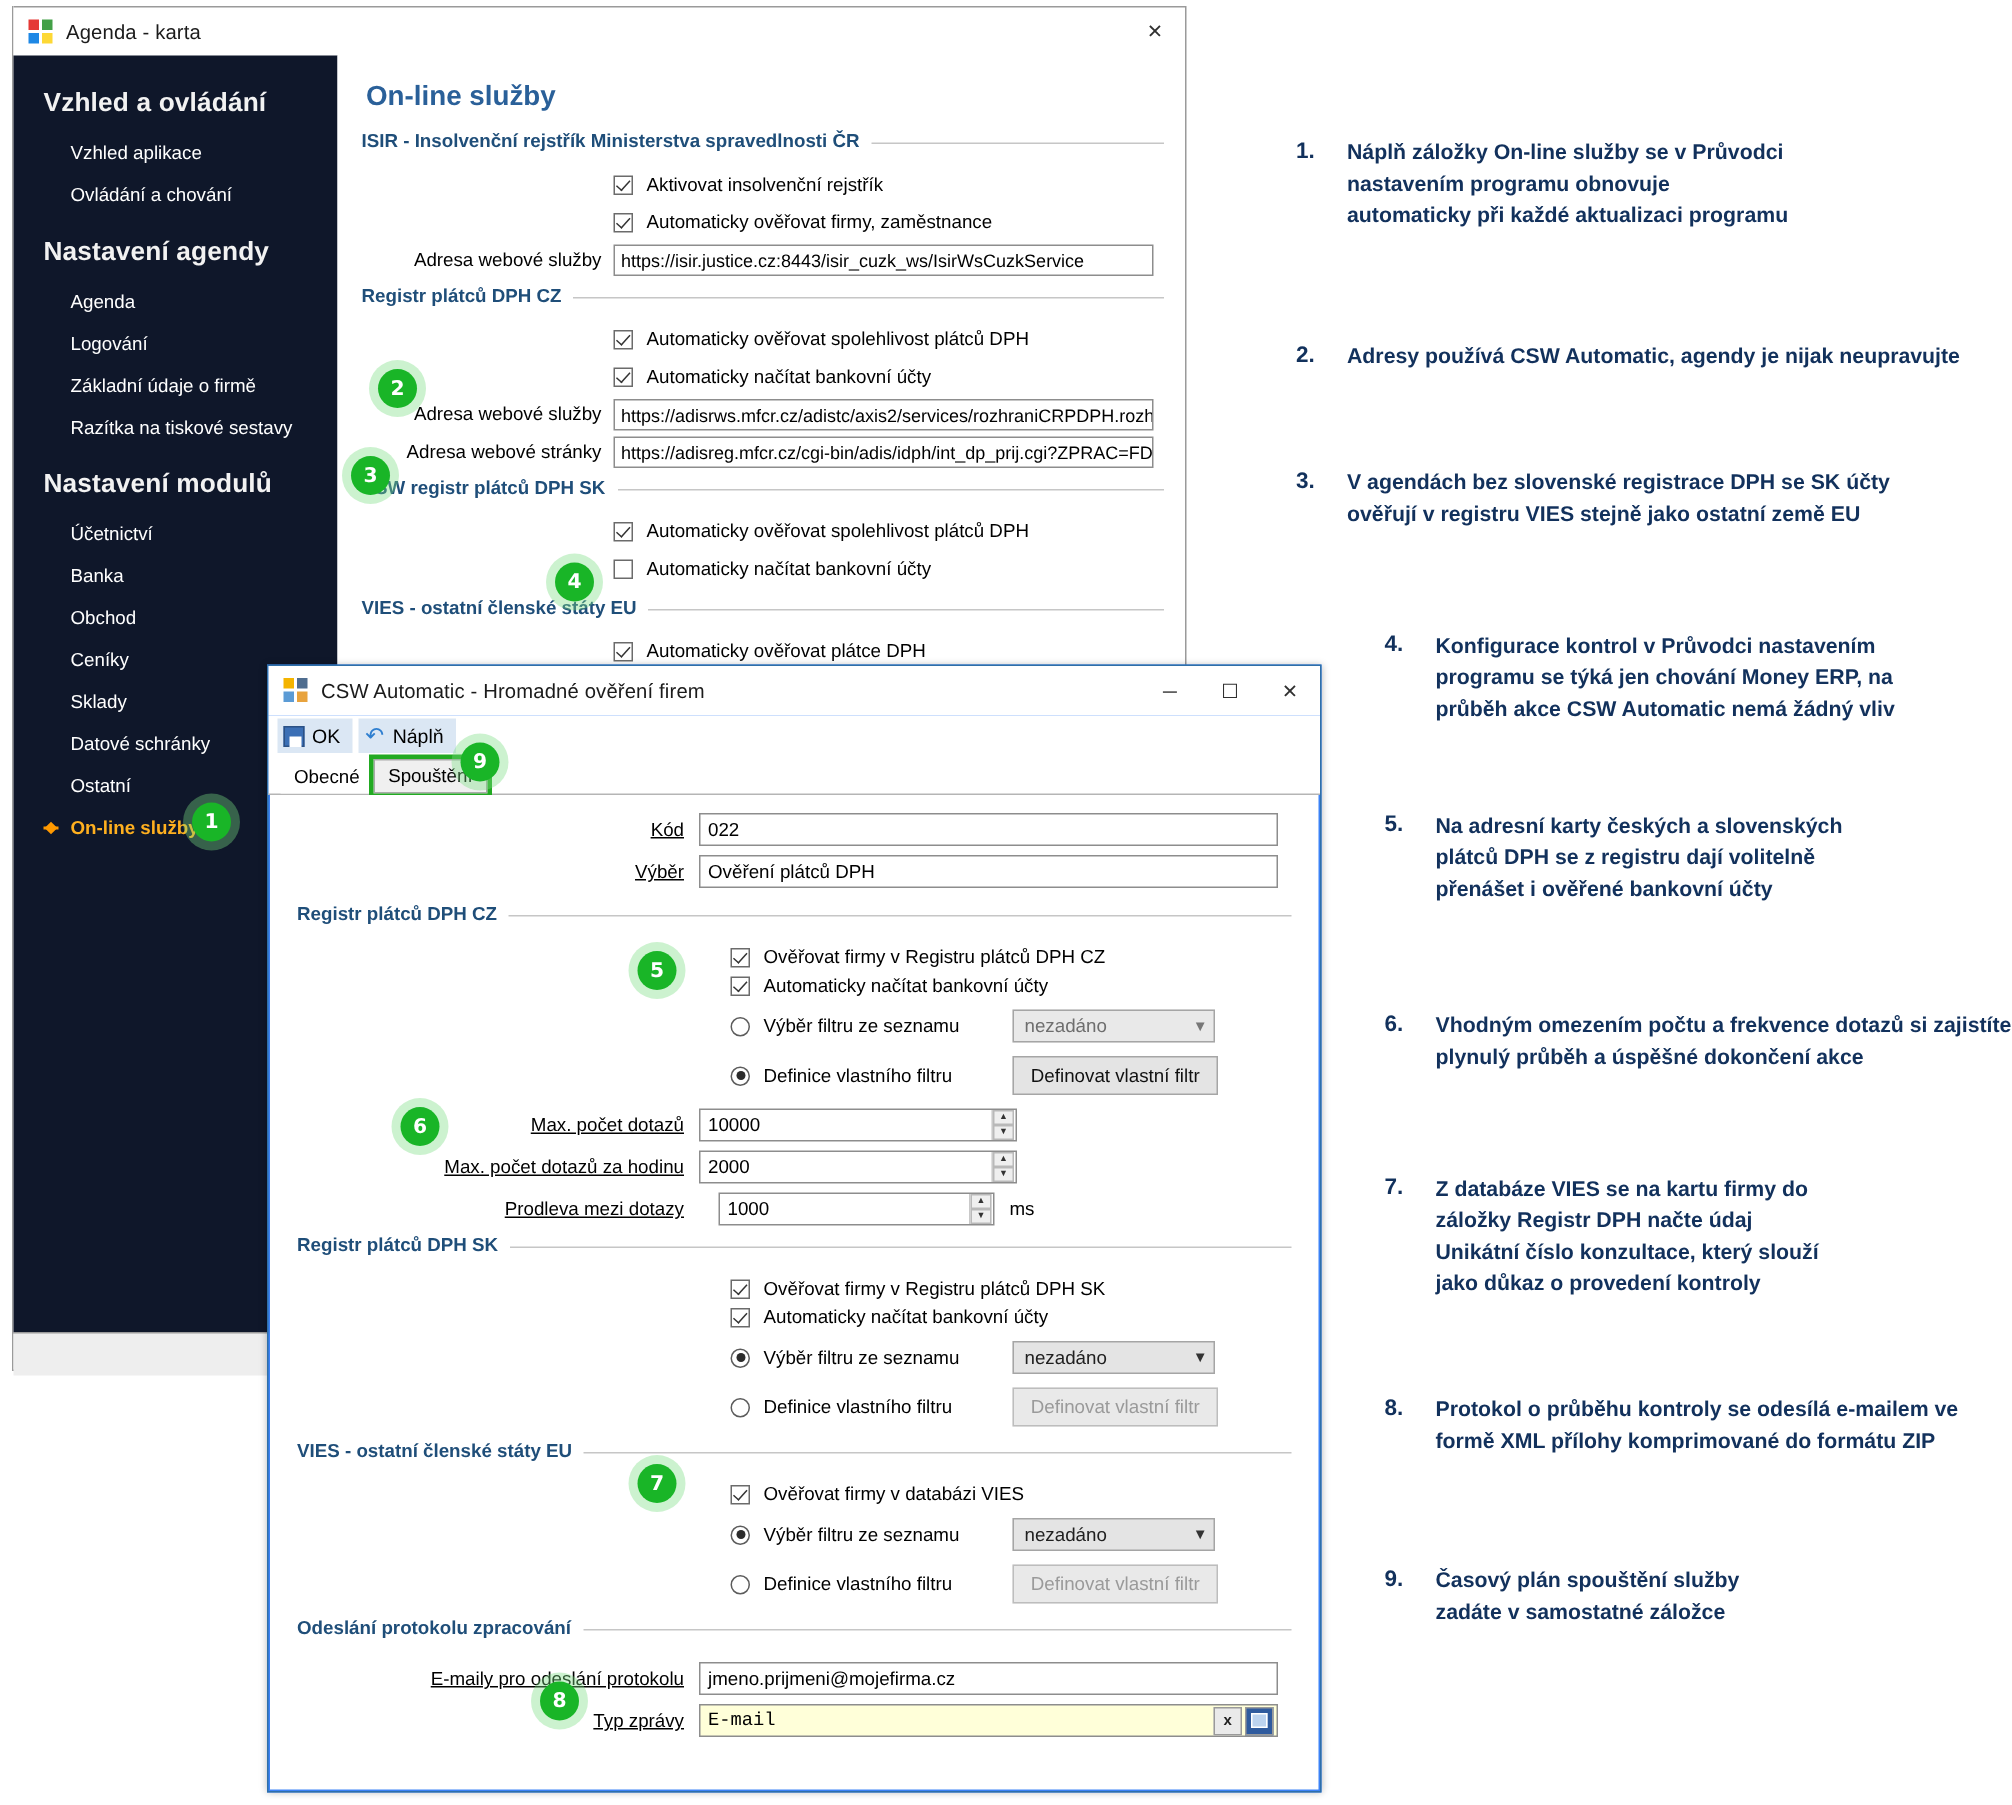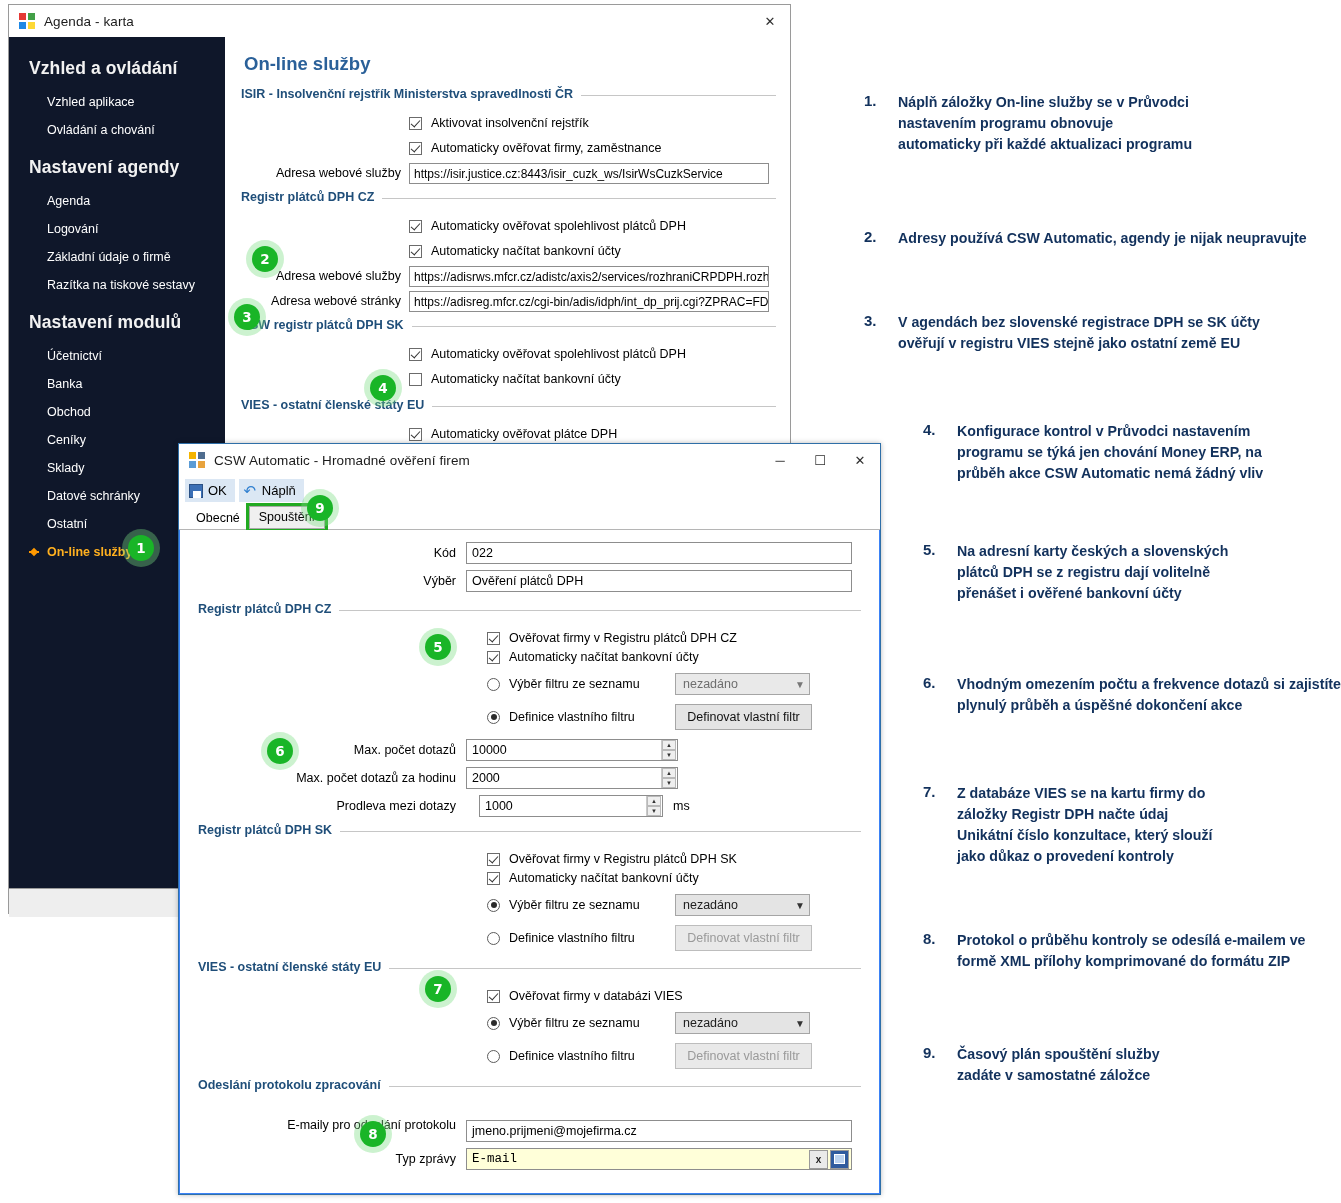--- a/index.html
+++ b/index.html
@@ -79,21 +79,21 @@
 
   .tabs{display:flex;align-items:flex-end;height:25px;padding-left:8px;border-bottom:1px solid #b5b5b5;background:#fff;}
   .tab{font-size:12.5px;padding:3px 9px 4px 9px;background:#fff;color:#000;}
   .tab.boxed{border:1px solid #a9a9a9;background:#f0f0f0;}
   .tabstrip-fill{flex:1;height:1px;}
 
   #win2-body{position:absolute;left:1px;right:1px;top:86px;bottom:1px;background:#fff;
              padding:0 18px 0 18px;box-sizing:border-box;overflow:hidden;}
 
   .frow{display:flex;align-items:center;margin:6px 0;}
-  .flbl{width:268px;text-align:right;padding-right:10px;font-size:12.5px;box-sizing:border-box;}
+  .flbl{width:268px;text-align:right;padding-right:10px;font-size:12.5px;box-sizing:border-box;text-decoration:underline;}
   .fbox{border:1px solid #8d8d8d;background:#fff;height:22px;line-height:21px;font-size:12.5px;
         padding:0 5px;box-sizing:border-box;overflow:hidden;white-space:nowrap;}
 
   .radio{width:13px;height:13px;border:1px solid #5c5c5c;border-radius:50%;background:#fff;
          position:relative;flex:none;box-sizing:border-box;}
   .radio.on:after{content:"";position:absolute;left:2.5px;top:2.5px;width:6px;height:6px;border-radius:50%;background:#2b2b2b;}
   .r-lbl{margin-left:9px;font-size:12.5px;}
 
   .ddl{height:22px;border:1px solid #a5a5a5;background:#e9e9e9;color:#6e6e6e;font-size:12.5px;
        display:flex;align-items:center;padding:0 4px 0 7px;box-sizing:border-box;}
@@ -424,21 +424,21 @@
       </div>
     </div>
 
     <div class="grp" style="margin-top:8px;">
       <span class="grp-rule"></span>
       <span class="grp-cap">Odeslání protokolu zpracování</span>
     </div>
     <div class="grp-inner" style="padding-top:6px;">
       <div class="frow" style="margin:6px 0;">
         <span class="flbl">E-maily pro odeslání protokolu</span>
-        <span class="fbox" style="width:386px;margin-top:12px;">jmeno.prijmeni@mojefirma.cz</span>
+        <span class="fbox" style="width:386px;">jmeno.prijmeni@mojefirma.cz</span>
       </div>
       <div class="frow" style="margin:6px 0;">
         <span class="flbl">Typ zprávy</span>
         <span class="yfield" style="width:386px;">
           <span class="yv">E-mail</span>
           <span class="sqbtn">x</span>
           <span class="sqbtn blue">
               <b></b>
             </span>
         </span>

